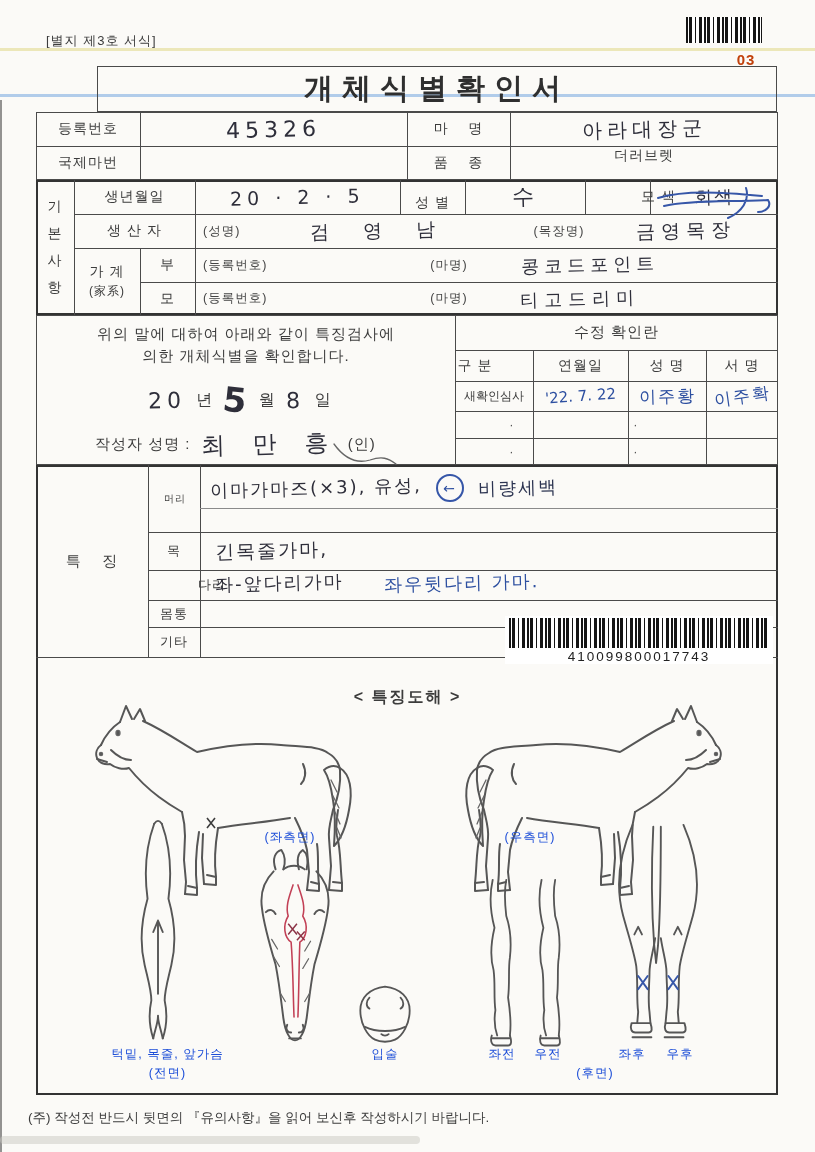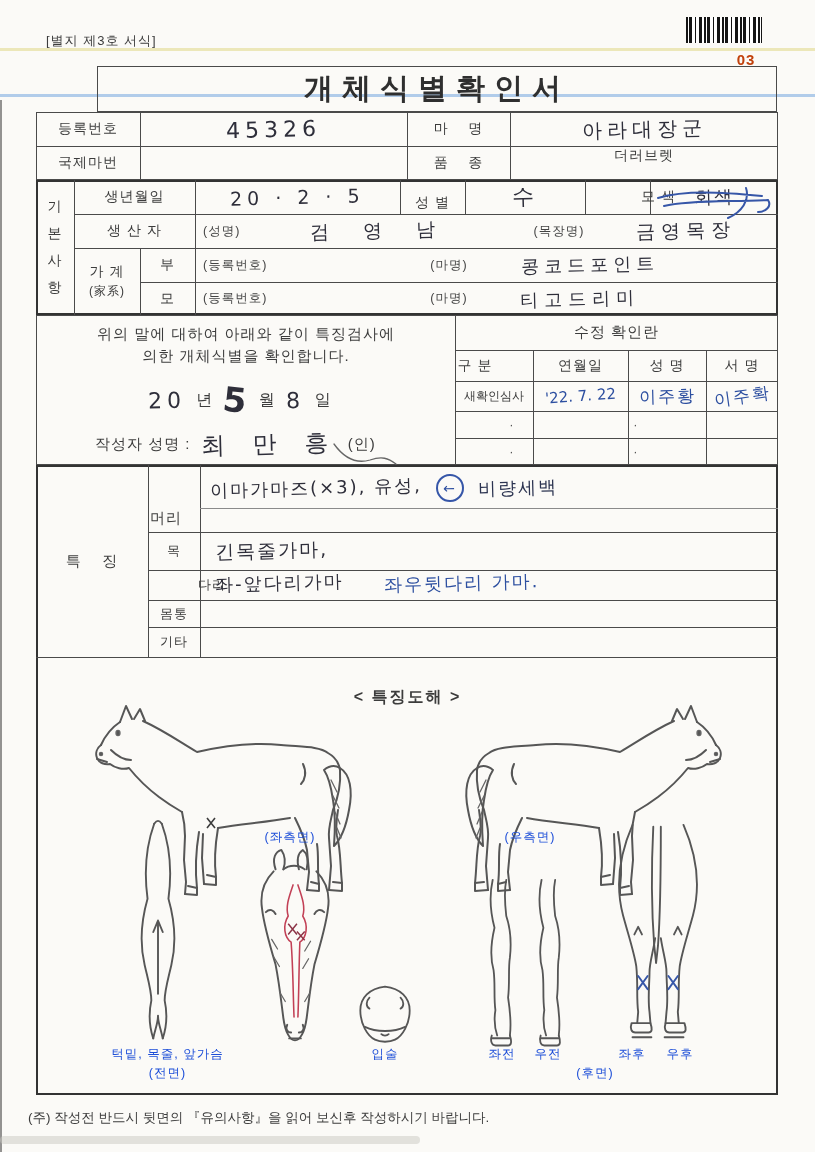--- a/index.html
+++ b/index.html
@@ -176,40 +176,44 @@
   <div class="line" style="left:148px;top:465px;width:1px;height:192px;"></div>
   <div class="line" style="left:200px;top:465px;width:1px;height:192px;"></div>
   <div class="line light" style="left:200px;top:508px;width:578px;height:1px;"></div>
   <div class="line" style="left:148px;top:532px;width:630px;height:1px;"></div>
   <div class="line" style="left:148px;top:570px;width:630px;height:1px;"></div>
   <div class="line" style="left:148px;top:600px;width:630px;height:1px;"></div>
   <div class="line" style="left:148px;top:627px;width:630px;height:1px;"></div>
   <div class="line" style="left:36px;top:657px;width:742px;height:1px;"></div>
 
   <div class="cell" style="left:36px;top:465px;width:112px;height:192px;white-space:pre;font-size:15px;">특    징</div>
-  <div class="cell" style="left:140px;top:465px;width:52px;height:67px;font-size:15px;margin-top:20px;">머리</div>
+  <div class="cell" style="left:149px;top:465px;width:52px;height:67px;font-size:10px;">머리</div>
   <div class="cell left" style="left:210px;top:470px;width:560px;height:36px;gap:14px;">
     <span class="hw" style="font-size:18px;">이마가마즈(×3), 유성,</span>
     <span class="hw hw-blue" style="border:2px solid #3656a8;border-radius:50%;width:24px;height:24px;display:inline-flex;align-items:center;justify-content:center;font-size:14px;">←</span>
     <span class="hw" style="font-size:18px;color:#2b3350;">비량세백</span>
   </div>
   <div class="cell" style="left:148px;top:532px;width:52px;height:38px;font-size:13px;">목</div>
   <div class="cell left" style="left:215px;top:532px;width:400px;height:38px;">
       <span class="hw" style="font-size:19px;">긴목줄가마,</span>
     </div>
   <div class="cell" style="left:148px;top:570px;width:52px;height:30px;font-size:13px;padding-left:38px;">다리</div>
   <div class="cell left" style="left:215px;top:566px;width:560px;height:34px;gap:40px;">
     <span class="hw" style="font-size:18px;">좌-앞다리가마</span>
     <span class="hw hw-blue" style="font-size:18px;">좌우뒷다리 가마.</span>
   </div>
   <div class="cell" style="left:148px;top:600px;width:52px;height:27px;font-size:13px;">몸통</div>
   <div class="cell left" style="left:215px;top:600px;width:280px;height:27px;"></div>
   <div class="cell" style="left:148px;top:627px;width:52px;height:30px;font-size:13px;">기타</div>
   <div class="cell left" style="left:215px;top:627px;width:280px;height:30px;"></div>
 
+  <div class="pos" style="left:505px;top:616px;width:268px;height:48px;background:#fff;">
+    <div class="barcode" style="position:absolute;left:4px;top:2px;width:260px;height:30px;"></div>
+    <div class="cell" style="left:0;top:32px;width:268px;height:16px;font-size:13.5px;letter-spacing:2px;color:#222;">410099800017743</div>
+  </div>
 
   <div class="cell" style="left:300px;top:686px;width:215px;height:22px;font-size:16px;font-weight:bold;letter-spacing:2px;">&lt; 특징도해 &gt;</div>
 
   <svg style="left:85px;top:700px;" width="320" height="212" viewBox="0 0 320 212">
     <g class="sk">
       <path d="M16,45 C20,36 26,28 35,22"></path>
       <path d="M35,22 L41,6 L47,19 M49,19 L55,9 L60,21"></path>
       <path d="M58,21 C78,30 95,42 112,52 C138,46 168,42 196,45 C216,47 234,46 243,53 C250,57 254,63 255,70"></path>
       <path d="M16,45 C12,48 10,53 12,58 C14,63 20,65 25,64 C30,68 38,70 44,68 C52,78 62,88 74,97 C82,103 90,108 97,112"></path>
       <path d="M26,50 C32,56 40,60 46,60"></path>

